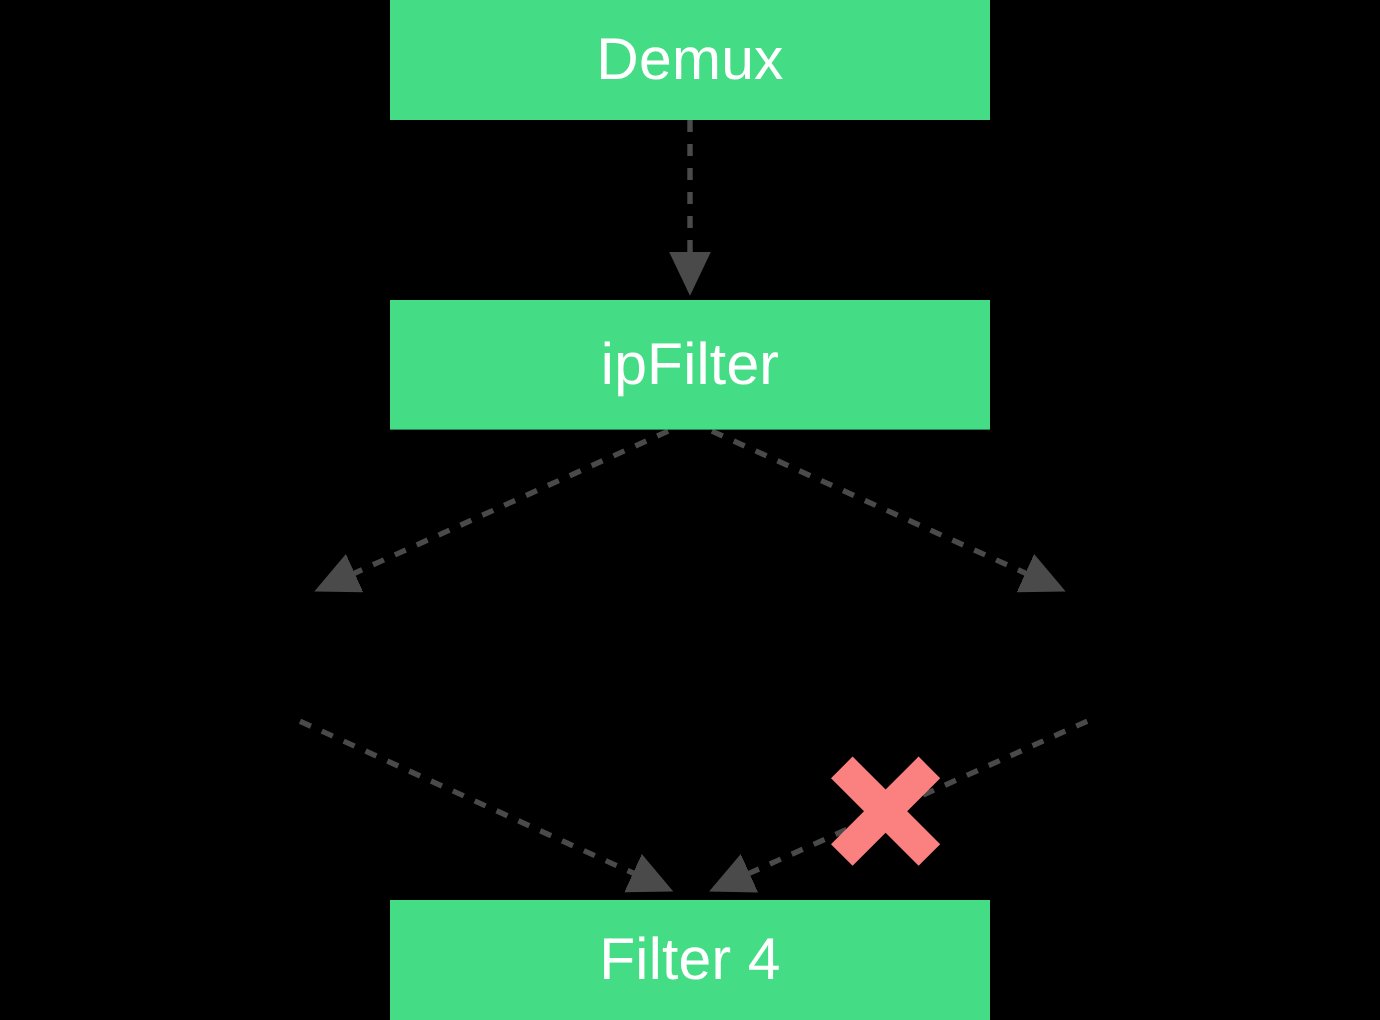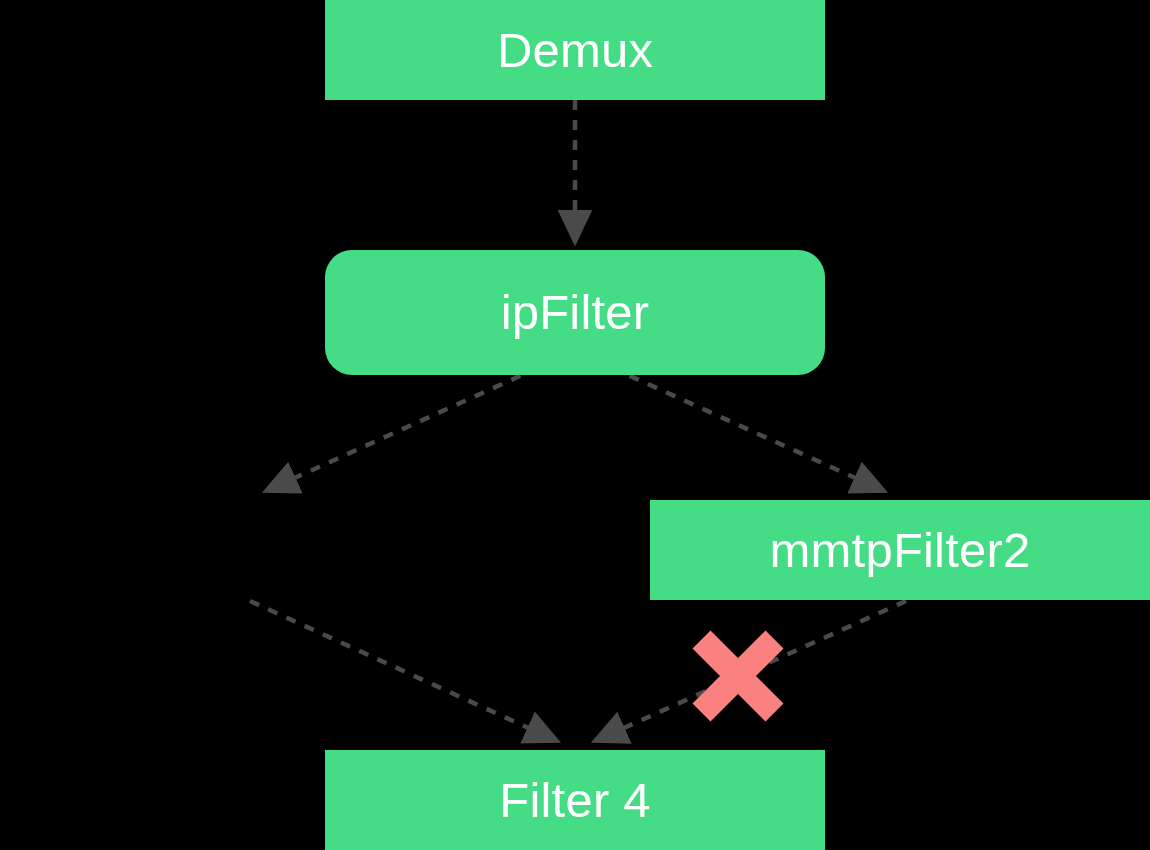--- a/index.html
+++ b/index.html
@@ -40,21 +40,21 @@
     letter-spacing: 0.2px;
     line-height: 1;
     user-select: none;
   }
   .node-label {
     color: #ffffff;
     white-space: nowrap;
   }
   
   #node-demux      { left: 325px; top: 0px;   width: 500px; height: 100px; }
-  #node-ipfilter   { left: 325px; top: 250px; width: 500px; height: 125px; border-radius: 27px; }
+  #node-ipfilter   { left: 325px; top: 250px; width: 500px; height: 108px; }
   #node-mmtp1      { left: 0px;   top: 500px; width: 500px; height: 100px; }
   #node-mmtp2      { left: 650px; top: 500px; width: 500px; height: 100px; }
   #node-filter4    { left: 325px; top: 750px; width: 500px; height: 100px; }
   
   #node-demux .node-label { transform: translateY(0px); }
   .blocked-marker {
     position: absolute;
     pointer-events: none;
   }
 </style>
@@ -89,21 +89,18 @@
 
   <div class="node-box" id="node-demux">
     <span class="node-label">Demux</span>
   </div>
 
   <div class="node-box" id="node-ipfilter">
     <span class="node-label">ipFilter</span>
   </div>
 
 
-  <div class="node-box" id="node-mmtp2">
-    <span class="node-label">mmtpFilter2</span>
-  </div>
 
   <div class="node-box" id="node-filter4">
     <span class="node-label">Filter 4</span>
   </div>
 
 </div>
 
 </body></html>

